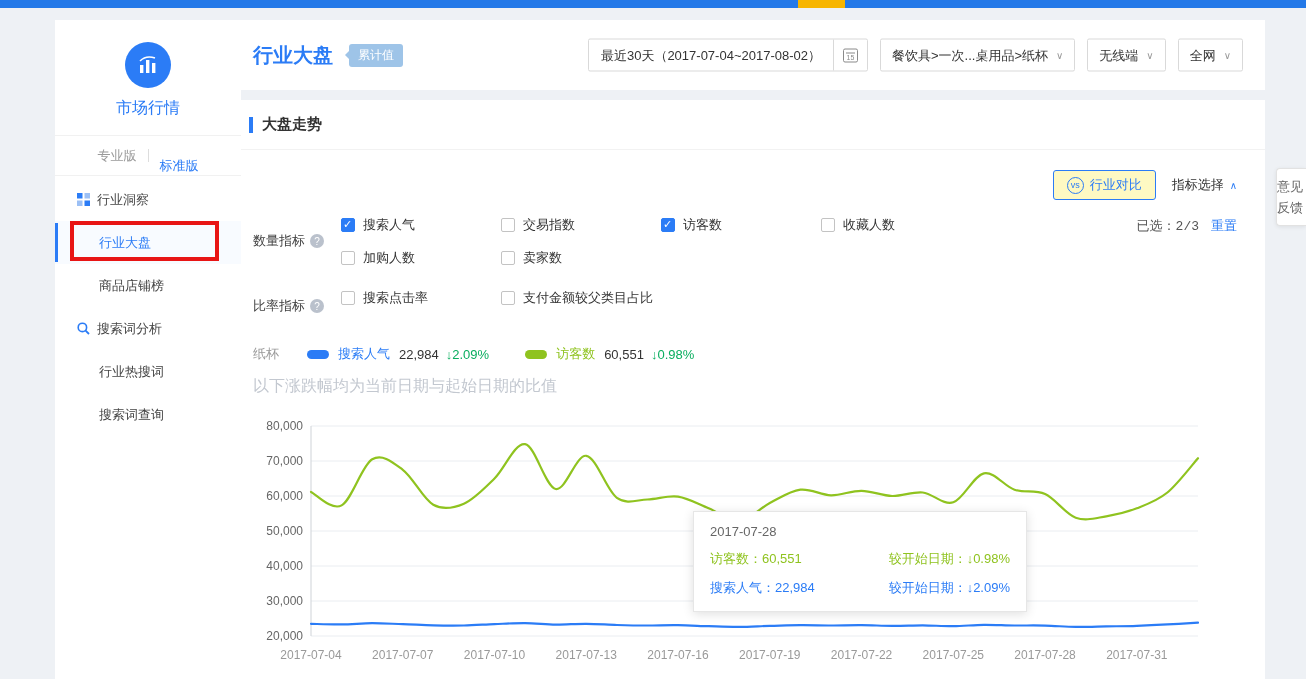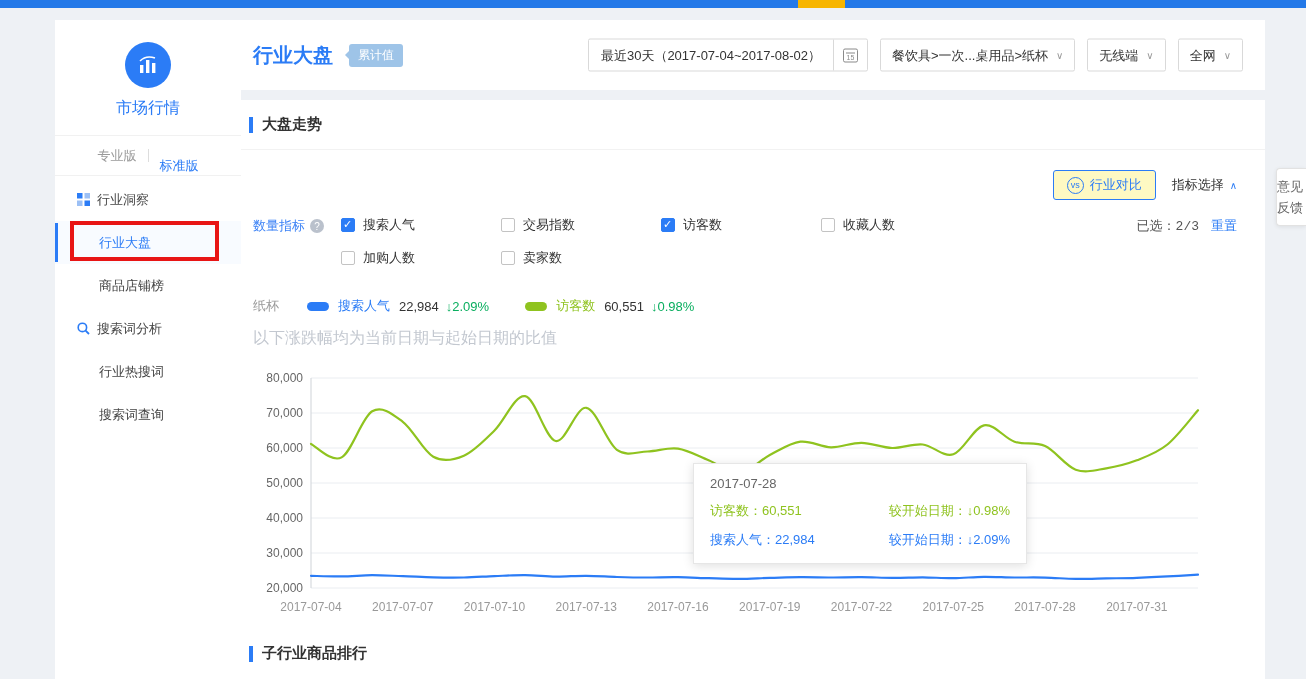--- a/index.html
+++ b/index.html
@@ -51,21 +51,21 @@
   .sec-title { font-size:15px; font-weight:bold; color:#333; }
 
   .toolbar { display:flex; justify-content:flex-end; align-items:center; gap:16px; padding:20px 28px 0; }
   .vs-btn { border:1px solid #2b7cf6; color:#2b7cf6; border-radius:3px; height:30px; display:flex; align-items:center; padding:0 13px; font-size:13px; gap:6px; background:#fef9c3; cursor:pointer; }
   .vs-circle { width:17px; height:17px; border:1px solid #2b7cf6; border-radius:50%; font-size:9px; display:flex; align-items:center; justify-content:center; }
   .indicator-select { font-size:13px; color:#333; display:flex; align-items:center; gap:6px; cursor:pointer; }
   .up-caret { color:#2b7cf6; font-size:10px; }
 
   .filters { position:relative; padding:16px 28px 0; }
   .frow { display:flex; margin-bottom:14px; }
-  .flabel { width:88px; font-size:13px; color:#3b82f6; display:flex; align-items:center; gap:5px; align-self:flex-start; margin-top:1px; }
+  .flabel { width:88px; font-size:13px; color:#404040; display:flex; align-items:center; gap:5px; align-self:flex-start; margin-top:16px; }
   .help { width:14px; height:14px; border-radius:50%; background:#bac1cc; color:#fff; font-size:10px; display:inline-flex; align-items:center; justify-content:center; cursor:pointer; }
   .help::after { content:"?"; }
   .fitems { display:grid; grid-template-columns:repeat(4,160px); row-gap:15px; }
   .cb { display:flex; align-items:center; gap:8px; font-size:13px; color:#333; cursor:pointer; }
   .box { width:14px; height:14px; border:1px solid #c3c3c3; border-radius:2px; background:#fff; position:relative; flex:none; }
   .box.checked { background:#2b7cf6; border-color:#2b7cf6; }
   .box.checked::after { content:"✓"; color:#fff; font-size:11px; position:absolute; left:1px; top:-1px; }
   .selected-box { position:absolute; right:28px; top:17px; font-size:13px; color:#555;font-family:Liberation Mono, monospace; }
   .reset-link { color:#2b7cf6; margin-left:12px; cursor:pointer; text-decoration:none; }
 
@@ -220,20 +220,36 @@
             <span class="box"></span>
             <span>收藏人数</span>
           </label>
           <label class="cb">
             <span class="box"></span>
             <span>加购人数</span>
           </label>
           <label class="cb">
             <span class="box"></span>
             <span>卖家数</span>
+          </label>
+        </div>
+      </div>
+      <div class="frow">
+        <div class="flabel">
+          <span>比率指标</span>
+          <span class="help"></span>
+        </div>
+        <div class="fitems">
+          <label class="cb">
+            <span class="box"></span>
+            <span>搜索点击率</span>
+          </label>
+          <label class="cb">
+            <span class="box"></span>
+            <span>支付金额较父类目占比</span>
           </label>
         </div>
       </div>
       <div class="selected-box">
         <span>已选：2/3</span><a class="reset-link">重置</a>
       </div>
     </div>
 
     <div class="legend-row">
       <span class="legend-cat">纸杯</span>

